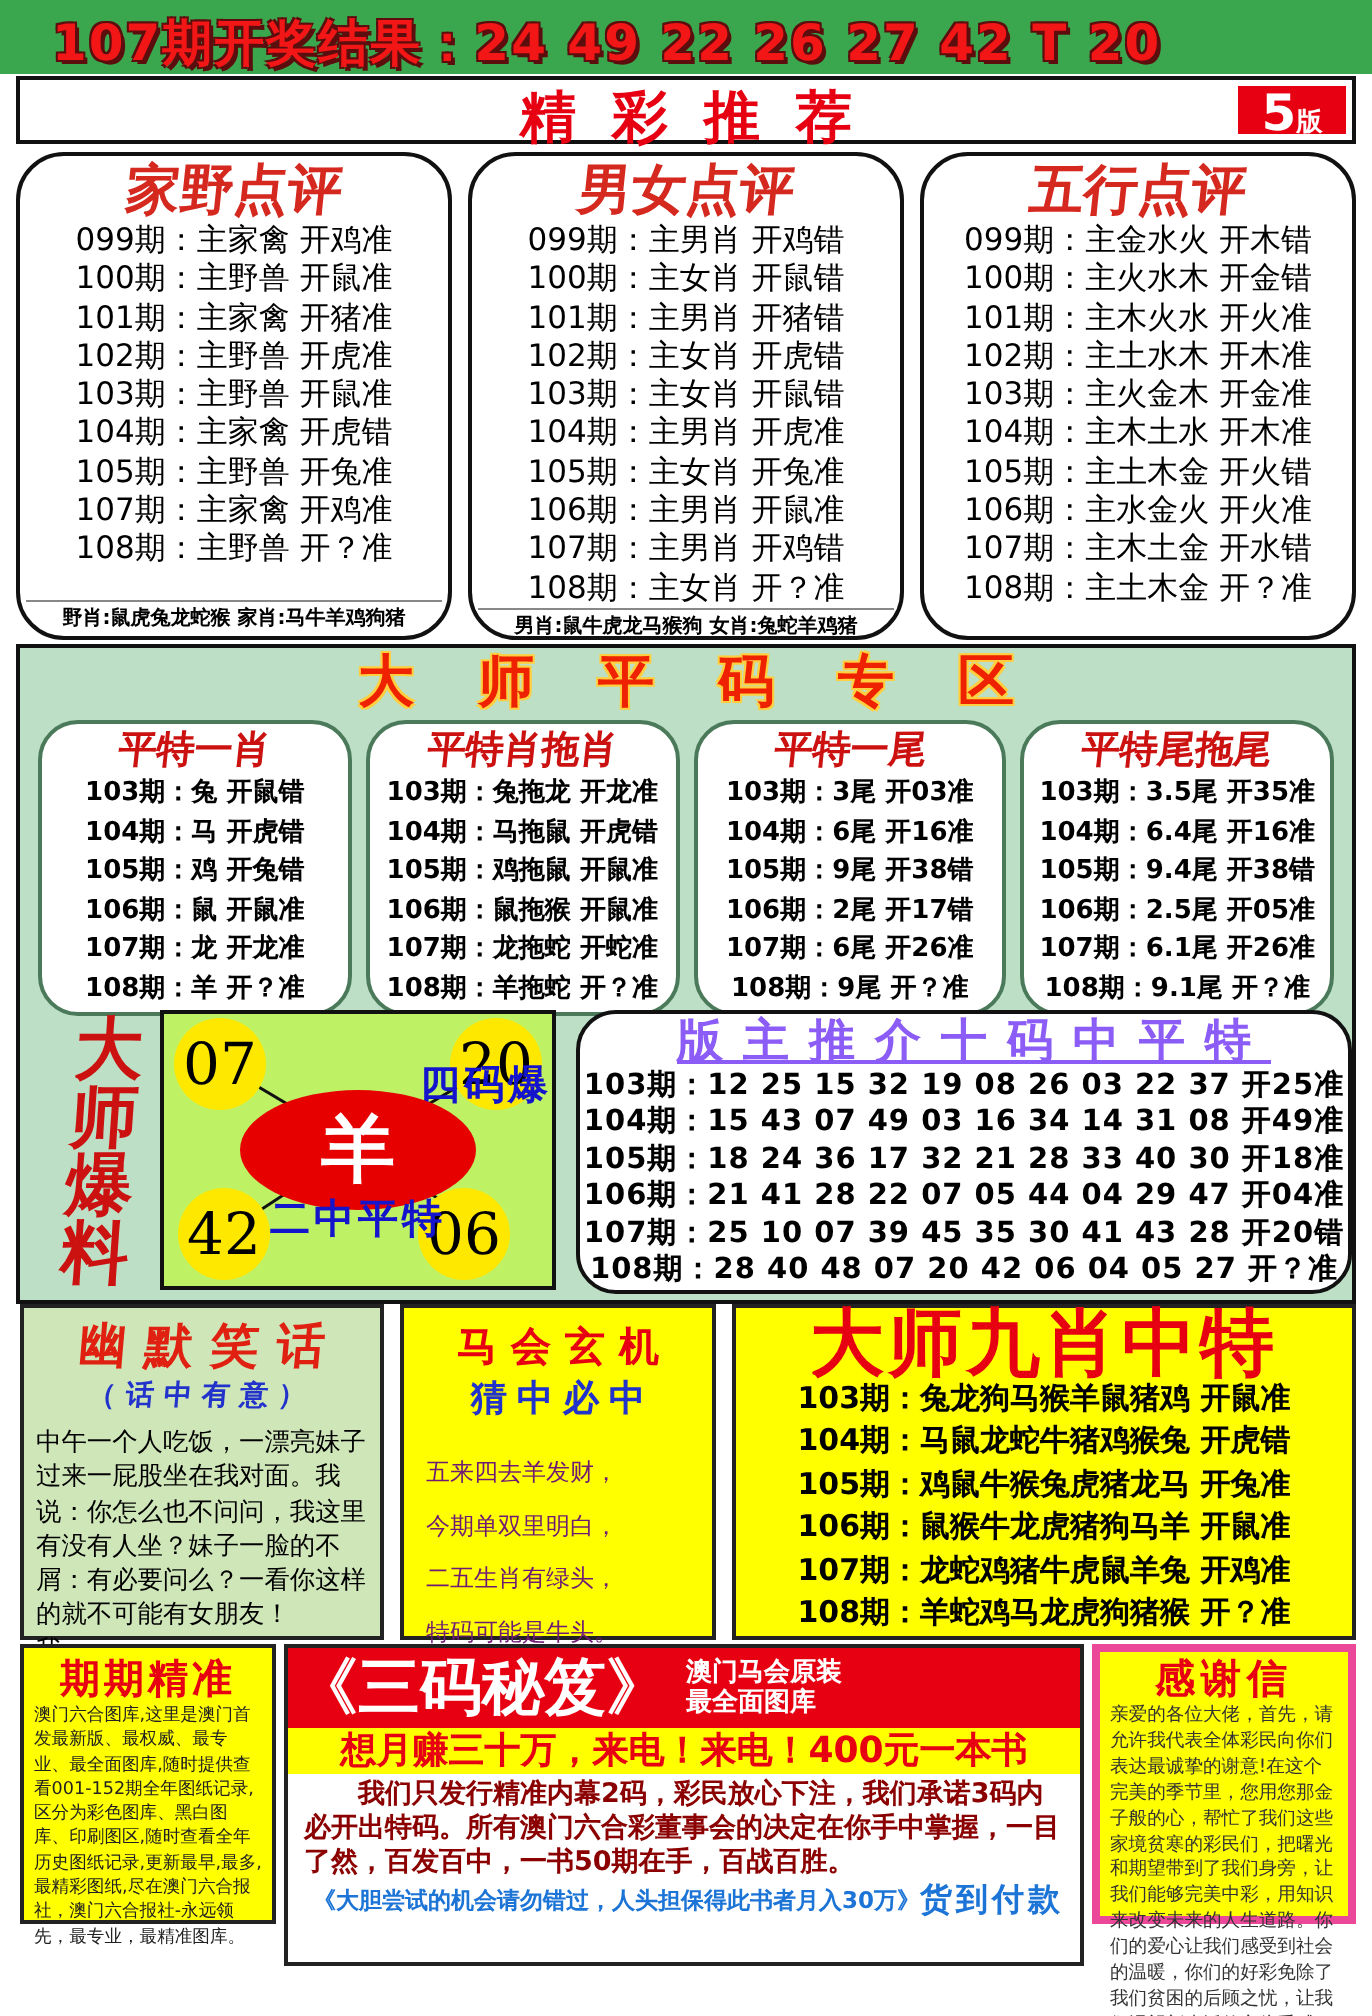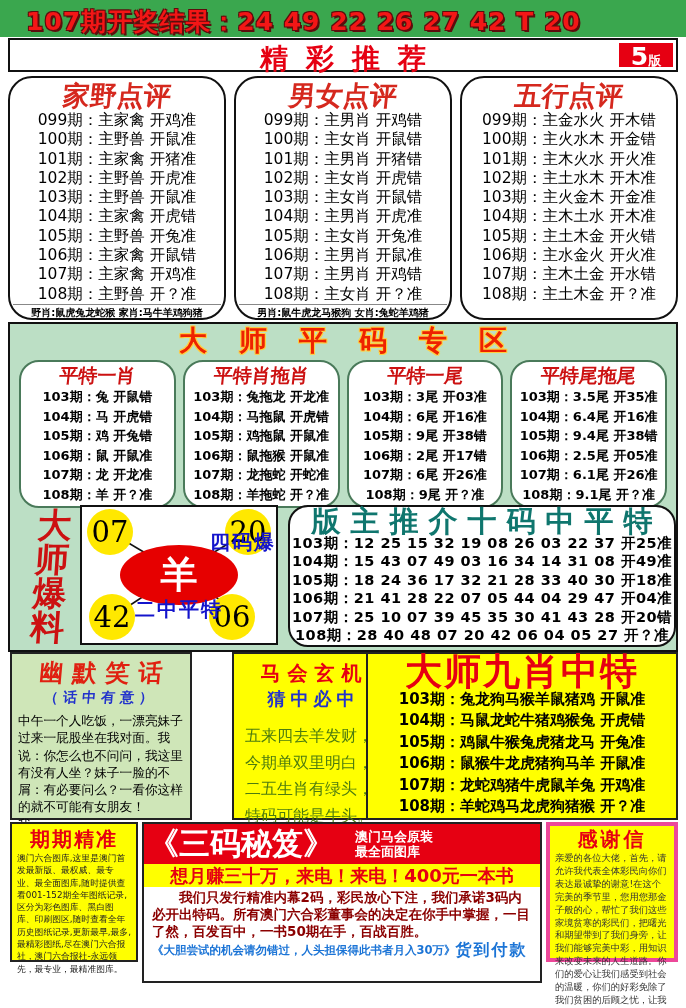--- a/index.html
+++ b/index.html
@@ -35,64 +35,64 @@
   .master-title { text-align:center; font-size:28px; line-height:34px; font-weight:bold; color:#ee2200; letter-spacing:32px; text-indent:32px;
     text-shadow:1px 1px 0 #ffcf3f,-1px -1px 0 #ffcf3f,1px -1px 0 #ffcf3f,-1px 1px 0 #ffcf3f; white-space:nowrap; }
   .pingte-row { display:flex; gap:7px; padding:2px 9px 0; }
   .pingte-box { flex:1; background:#fff; border:2px solid #4a7a5a; border-radius:20px; height:148px; padding-top:1px; }
   .pingte-title { text-align:center; color:#cc1111; font-weight:bold; font-size:19px; line-height:24px; transform:skewX(-6deg); }
   .pingte-rows { text-align:center; font-size:13px; font-weight:bold; line-height:19.5px; color:#000; white-space:nowrap; }
 
   
   .burst-title { position:absolute; top:184px; left:16px; width:50px; text-align:center; font-size:34px; line-height:34px;
     font-weight:bold; color:#cc1111; transform:skewX(-4deg); }
-  .burst-diagram { position:absolute; top:181px; left:70px; width:198px; height:140px; background:#ffffff; border:2px solid #111; }
+  .burst-diagram { position:absolute; top:181px; left:70px; width:198px; height:140px; background:#bef264; border:2px solid #111; }
   .burst-lines { position:absolute; top:0; left:0; }
   .corner { position:absolute; width:46px; height:46px; border-radius:50%; background:#ffe800; color:#000;
     font-family:"DejaVu Serif","Liberation Serif",serif; font-size:29px; display:flex; align-items:center; justify-content:center; }
   .corner.c0 { left:5px; top:2px; } .corner.c1 { right:5px; top:2px; }
   .corner.c2 { left:7px; bottom:3px; } .corner.c3 { right:21px; bottom:3px; }
   .burst-center { position:absolute; left:50%; top:50%; transform:translate(-50%,-50%); width:118px; height:60px;
     background:#e60000; border-radius:50%; color:#fff; font-size:37px; font-weight:bold; display:flex; align-items:center; justify-content:center; }
   .burst-label-top { position:absolute; top:22px; left:0; width:100%; text-align:right; color:#1414cc; font-weight:bold; font-size:20px; letter-spacing:2px; }
   .burst-label-bottom { position:absolute; bottom:20px; left:0; width:100%; text-align:center; color:#1414cc; font-weight:bold; font-size:20px; letter-spacing:2px; }
 
   
   .ten-codes { position:absolute; top:181px; left:278px; width:388px; height:142px; background:#fff; border:2px solid #111;
     border-radius:20px; padding-top:2px; }
-  .ten-title { text-align:center; color:#0f766e; font-weight:bold; font-size:29px; line-height:25px; letter-spacing:10px; text-indent:10px; white-space:nowrap; }
+  .ten-title { text-align:center; color:#8b5cf6; font-weight:bold; font-size:23px; line-height:25px; letter-spacing:10px; text-indent:10px; white-space:nowrap;text-decoration:underline; }
   .ten-rows { text-align:center; font-size:14.5px; font-weight:bold; line-height:18.4px; color:#000; letter-spacing:0.5px; white-space:nowrap; }
 
   
   .joke-card { position:absolute; top:652px; left:10px; width:182px; height:168px; background:#cfe6b8; border:2px solid #222; padding:3px 6px; }
   .joke-title { text-align:center; color:#e02010; font-weight:bold; font-size:24px; letter-spacing:9px; text-indent:9px; transform:skewX(-5deg); white-space:nowrap; }
   .joke-subtitle { text-align:center; color:#2233cc; font-weight:bold; font-size:14px; letter-spacing:5px; transform:skewX(-5deg); white-space:nowrap; }
   .joke-body { font-size:12.7px; line-height:17.3px; color:#000; margin-top:5px; }
 
-  .mystery-card { position:absolute; top:652px; left:200px; width:158px; height:168px; background:#ffff00; border:2px solid #222; padding:6px 4px;margin-left:32px; }
+  .mystery-card { position:absolute; top:652px; left:200px; width:158px; height:168px; background:#ffff00; border:2px solid #222; padding:6px 4px; }
   .mystery-title { text-align:center; color:#e60012; font-weight:bold; font-size:20px; letter-spacing:7px; text-indent:7px; white-space:nowrap; }
   .mystery-subtitle { text-align:center; color:#2233cc; font-weight:bold; font-size:18px; letter-spacing:5px; text-indent:5px; white-space:nowrap; }
-  .mystery-lines { margin-top:12px; font-size:16px; line-height:26.5px; color:#4d7c0f; padding-left:7px; white-space:nowrap; }
+  .mystery-lines { margin-top:12px; font-size:12px; line-height:26.5px; color:#701a75; padding-left:7px; white-space:nowrap; }
 
   .nine-card { position:absolute; top:652px; left:366px; width:312px; height:168px; background:#ffff00; border:2px solid #222; padding:1px 2px; }
   .nine-title { text-align:center; color:#e60012; font-weight:bold; font-size:37px; line-height:34px; letter-spacing:2px; }
   .nine-rows { text-align:center; font-size:15px; font-weight:bold; line-height:21.4px; color:#000; white-space:nowrap; }
 
   
   .accurate-card { position:absolute; top:822px; left:10px; width:128px; height:140px; background:#ffff00; border:2px solid #222; padding:2px 5px; }
   .accurate-title { text-align:center; color:#e60012; font-weight:bold; font-size:20px; line-height:26px; letter-spacing:2px; }
   .accurate-body { font-size:8.8px; line-height:12.3px; color:#222; }
 
   .secret-card { position:absolute; top:822px; left:142px; width:400px; height:161px; background:#fff; border:2px solid #222; }
   .secret-band { height:40px; background:#e60012; color:#fff; display:flex; align-items:center; padding:0 4px; }
   .secret-title { font-size:31px; font-weight:bold; white-space:nowrap; }
-  .secret-taglines { margin-left:21px; font-size:13px; line-height:15.5px; font-weight:bold; white-space:nowrap; }
+  .secret-taglines { margin-left:9px; font-size:13px; line-height:15.5px; font-weight:bold; white-space:nowrap; }
   .secret-hotline { background:#ffff00; color:#e60012; font-weight:bold; font-size:18px; line-height:23px; text-align:center; white-space:nowrap; }
   .secret-body { font-size:13.5px; font-weight:bold; color:#8b0000; line-height:17px; padding:2px 8px 0; text-indent:2em; }
-  .secret-note-row { display:flex; justify-content:flex-start; align-items:center; padding:0 8px; }
+  .secret-note-row { display:flex; justify-content:flex-end; align-items:center; padding:0 8px; }
   .secret-note { color:#1b74d6; font-size:11.5px; font-weight:bold; white-space:nowrap; }
   .secret-cod { color:#1b74d6; font-size:16px; font-weight:bold; letter-spacing:2px; white-space:nowrap; }
 
   .thanks-card { position:absolute; top:822px; left:546px; width:132px; height:140px; background:#ffff00; border:4px solid #ec4899; padding:1px 5px; }
   .thanks-title { text-align:center; color:#e60012; font-weight:bold; font-size:20px; line-height:25px; letter-spacing:3px; }
   .thanks-body { font-size:9.3px; line-height:12.9px; color:#333; }
 </style>
 </head>
 <body>
 
@@ -113,21 +113,20 @@
     <div class="review-card">
       <div class="review-title">家野点评</div>
       <div class="review-rows">
         <div>099期：主家禽 开鸡准</div>
         <div>100期：主野兽 开鼠准</div>
         <div>101期：主家禽 开猪准</div>
         <div>102期：主野兽 开虎准</div>
         <div>103期：主野兽 开鼠准</div>
         <div>104期：主家禽 开虎错</div>
         <div>105期：主野兽 开兔准</div>
-        <div>106期：主家禽 开鼠错</div>
         <div>107期：主家禽 开鸡准</div>
         <div>108期：主野兽 开？准</div>
       </div>
       <div class="review-footer">野肖:鼠虎兔龙蛇猴 家肖:马牛羊鸡狗猪</div>
     </div>
     <div class="review-card">
       <div class="review-title">男女点评</div>
       <div class="review-rows">
         <div>099期：主男肖 开鸡错</div>
         <div>100期：主女肖 开鼠错</div>

